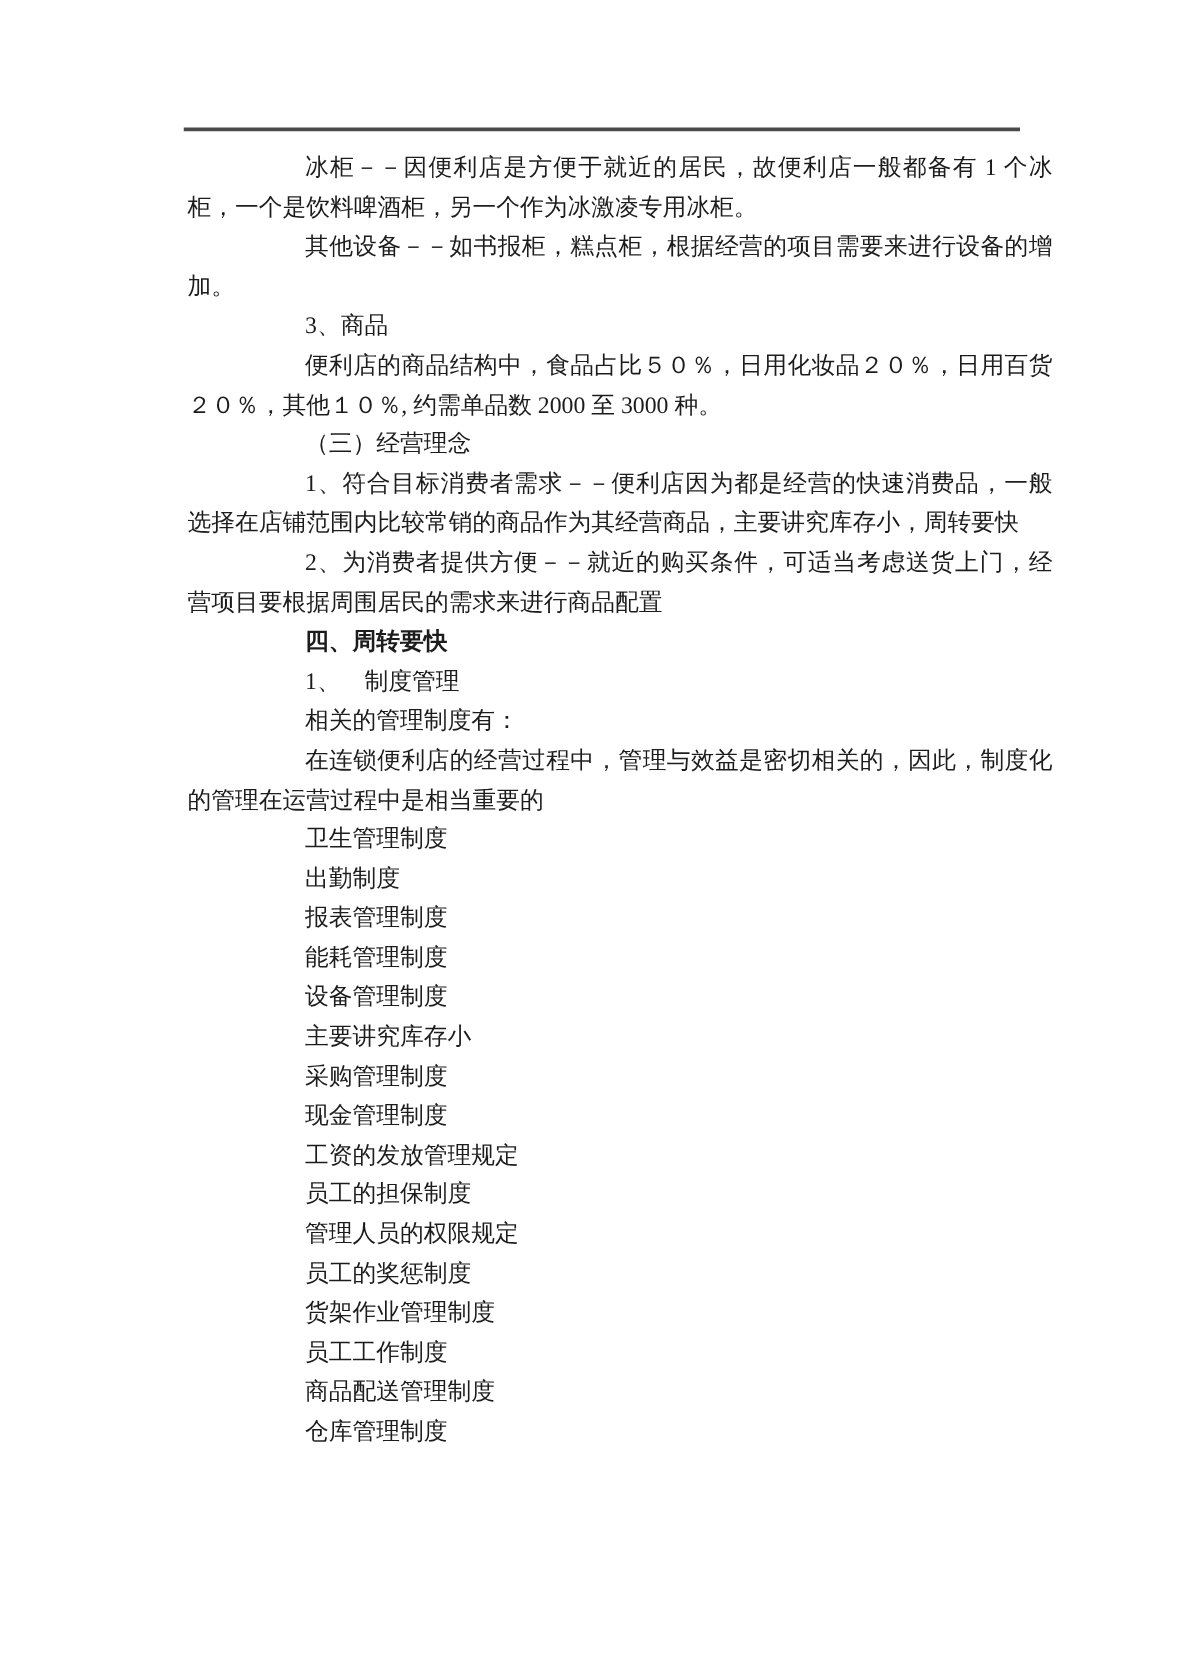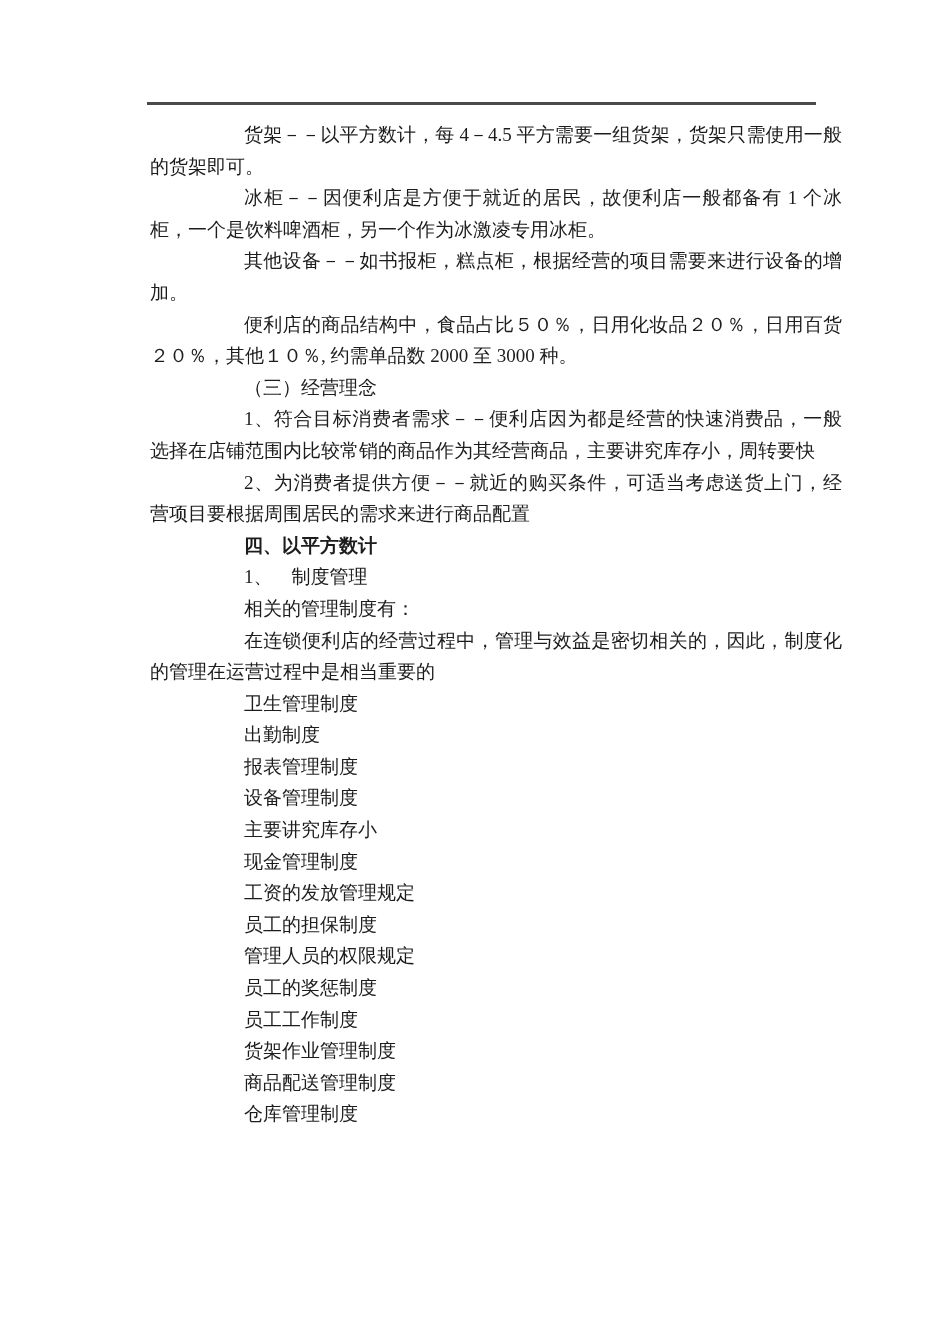--- a/index.html
+++ b/index.html
@@ -41,39 +41,41 @@
   .para.bold {
     font-weight: bold;
   }
 </style>
 </head>
 <body>
 
 <div class="page">
   <div class="header-rule"></div>
   <div class="content" id="content">
-      <p class="para">货架－－以平方数计，每 4－4.5 平方需要一组货架，货架只需使用一般的货架即可。</p>
       <p class="para">冰柜－－因便利店是方便于就近的居民，故便利店一般都备有 1 个冰柜，一个是饮料啤酒柜，另一个作为冰激凌专用冰柜。</p>
       <p class="para">其他设备－－如书报柜，糕点柜，根据经营的项目需要来进行设备的增加。</p>
+      <p class="para">3、商品</p>
       <p class="para">便利店的商品结构中，食品占比５０％，日用化妆品２０％，日用百货２０％，其他１０％, 约需单品数 2000 至 3000 种。</p>
       <p class="para">（三）经营理念</p>
       <p class="para">1、符合目标消费者需求－－便利店因为都是经营的快速消费品，一般选择在店铺范围内比较常销的商品作为其经营商品，主要讲究库存小，周转要快</p>
       <p class="para">2、为消费者提供方便－－就近的购买条件，可适当考虑送货上门，经营项目要根据周围居民的需求来进行商品配置</p>
-      <p class="para bold">四、以平方数计</p>
+      <p class="para bold">四、周转要快</p>
       <p class="para">1、　制度管理</p>
       <p class="para">相关的管理制度有：</p>
       <p class="para">在连锁便利店的经营过程中，管理与效益是密切相关的，因此，制度化的管理在运营过程中是相当重要的</p>
       <p class="para">卫生管理制度</p>
       <p class="para">出勤制度</p>
       <p class="para">报表管理制度</p>
+      <p class="para">能耗管理制度</p>
       <p class="para">设备管理制度</p>
       <p class="para">主要讲究库存小</p>
+      <p class="para">采购管理制度</p>
       <p class="para">现金管理制度</p>
       <p class="para">工资的发放管理规定</p>
       <p class="para">员工的担保制度</p>
       <p class="para">管理人员的权限规定</p>
       <p class="para">员工的奖惩制度</p>
+      <p class="para">货架作业管理制度</p>
       <p class="para">员工工作制度</p>
-      <p class="para">货架作业管理制度</p>
       <p class="para">商品配送管理制度</p>
       <p class="para">仓库管理制度</p>
     </div>
 </div>
 
 </body></html>

